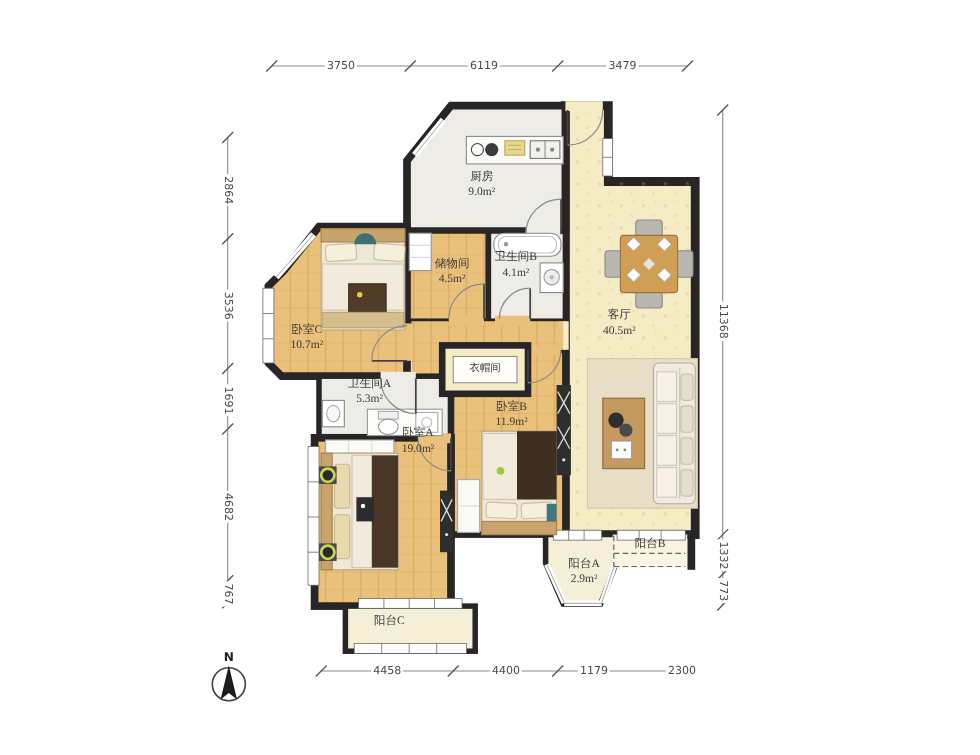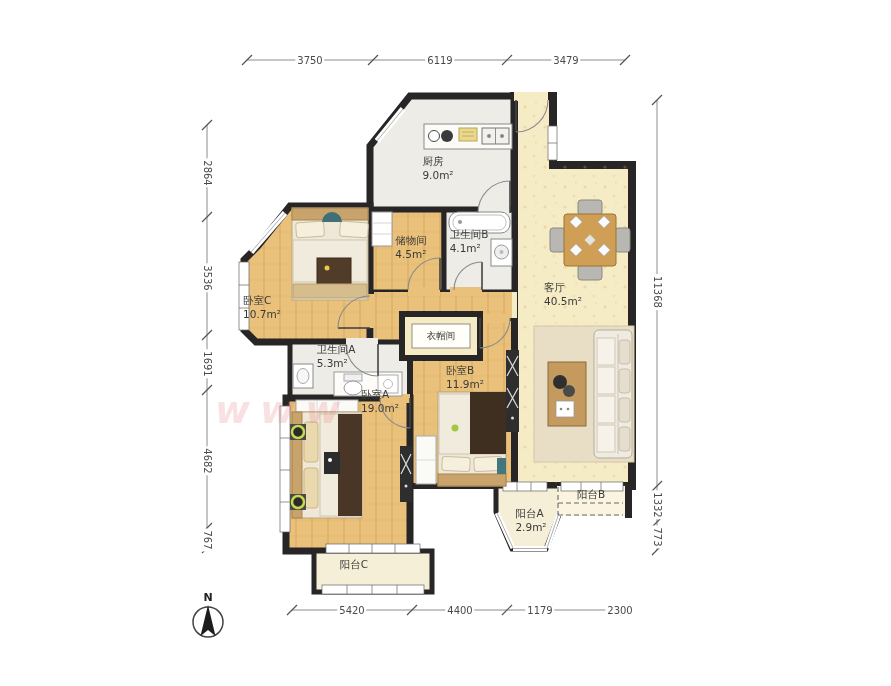--- a/index.html
+++ b/index.html
@@ -1,20 +1,20 @@
 <!DOCTYPE html>
 <html><head>
 <meta charset="utf-8">
 <style>
   html,body{margin:0;padding:0;background:#fff;}
   .canvas{position:relative;width:891px;height:686px;background:#ffffff;overflow:hidden;
           font-family:"DejaVu Sans","Liberation Sans",sans-serif;}
   .canvas svg{position:absolute;left:0;top:0;}
-  .lbl{position:absolute;transform:translate(-50%,-50%);text-align:left;color:#3a3a3a;
-       font-size:10.5px;line-height:13.5px;white-space:nowrap;pointer-events:none;}
+  .lbl{position:absolute;transform:translate(-50%,-50%);text-align:center;color:#3a3a3a;
+       font-size:10.5px;line-height:13.5px;white-space:nowrap;pointer-events:none;font-family:Liberation Serif, serif;}
   .lbl .nm,.lbl .ar{display:block;}
   .dim{position:absolute;transform:translate(-50%,-50%);background:#fff;padding:0 2px;
        color:#4a4a4a;font-size:10px;white-space:nowrap;}
   .dim.vert{transform:translate(-50%,-50%) rotate(90deg);}
   .north-n{position:absolute;transform:translate(-50%,-50%);font-size:11px;font-weight:bold;color:#222;}
   .watermark{position:absolute;left:215px;top:388px;color:rgba(232,120,120,0.22);
        font-size:38px;font-weight:bold;font-style:italic;letter-spacing:10px;pointer-events:none;}
 </style>
 </head>
 <body>
@@ -343,35 +343,34 @@
           <path d="M620,615 L630,605"></path>
     </g>
   </g>
 
   <g>
     <circle cx="208" cy="622" r="15" fill="none" stroke="#444" stroke-width="1.5"></circle>
     <polygon points="208,605 215.5,636 208,630 200.5,636" fill="#1c1c1c"></polygon>
   </g>
 </svg>
 
-<div class="watermark">www</div>
 
 <div class="lbl" style="left:438px;top:168px">
   <span class="nm">厨房</span>
       <span class="ar">9.0m²</span>
 </div>
 <div class="lbl" style="left:411px;top:247px">
   <span class="nm">储物间</span>
       <span class="ar">4.5m²</span>
 </div>
 <div class="lbl" style="left:469px;top:241px">
   <span class="nm">卫生间B</span>
       <span class="ar">4.1m²</span>
 </div>
-<div class="lbl" style="left:262px;top:307px">
+<div class="lbl" style="left:279px;top:307px">
   <span class="nm">卧室C</span>
       <span class="ar">10.7m²</span>
 </div>
 <div class="lbl" style="left:563px;top:294px">
   <span class="nm">客厅</span>
       <span class="ar">40.5m²</span>
 </div>
 <div class="lbl" style="left:336px;top:356px">
   <span class="nm">卫生间A</span>
       <span class="ar">5.3m²</span>
@@ -405,20 +404,20 @@
 <div class="dim vert" style="left:207px;top:173px">2864</div>
 <div class="dim vert" style="left:207px;top:278px">3536</div>
 <div class="dim vert" style="left:207px;top:364px">1691</div>
 <div class="dim vert" style="left:207px;top:461px">4682</div>
 <div class="dim vert" style="left:207px;top:540px">767</div>
 
 <div class="dim vert" style="left:657px;top:292px">11368</div>
 <div class="dim vert" style="left:657px;top:505px">1332</div>
 <div class="dim vert" style="left:657px;top:537px">773</div>
 
-<div class="dim" style="left:352px;top:610px">5420</div>
+<div class="dim" style="left:352px;top:610px">4458</div>
 <div class="dim" style="left:460px;top:610px">4400</div>
 <div class="dim" style="left:540px;top:610px">1179</div>
 <div class="dim" style="left:620px;top:610px">2300</div>
 
 <div class="north-n" style="left:208px;top:597px">N</div>
 
 </div>
 
 </body></html>

